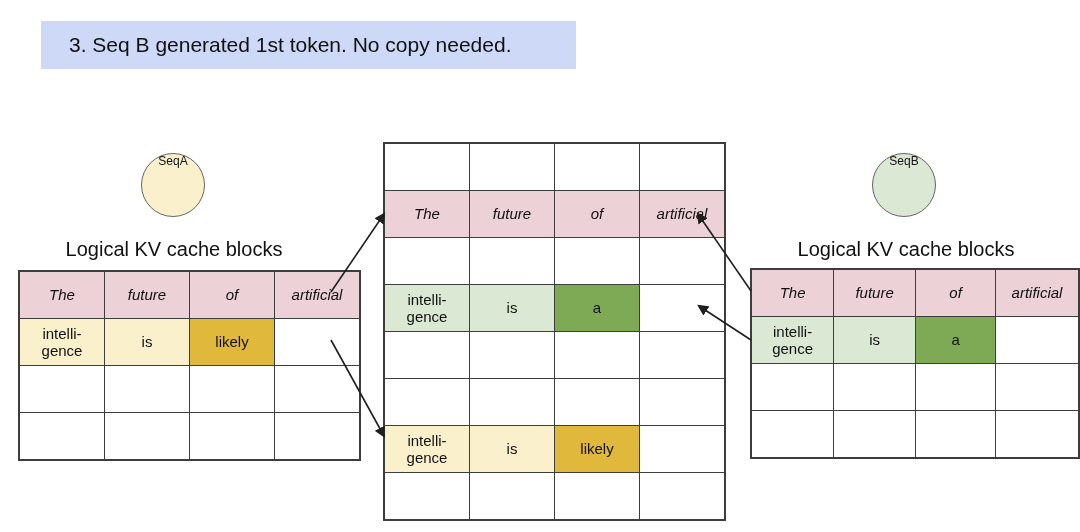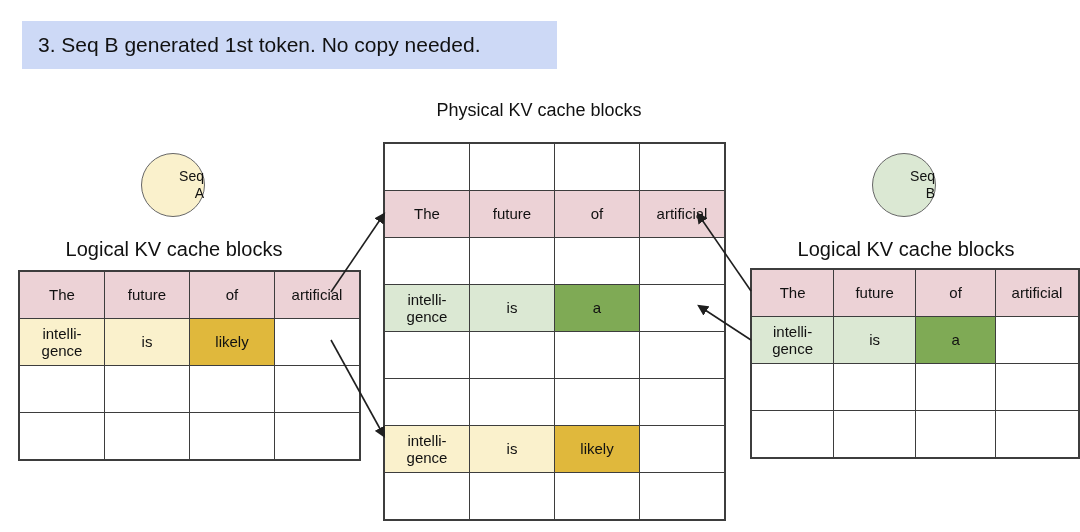--- a/index.html
+++ b/index.html
@@ -1,72 +1,71 @@
 <!DOCTYPE html>
 <html style="--banner_bg: #cdd9f6; --pink: #ecd2d6; --cream: #faf1cc; --gold: #e0b83c; --green: #dbe8d3; --dgreen: #7faa55; --border: #3d3d3d; --arrow: #1f1f1f;"><head>
 <meta charset="utf-8">
 <style>
   html,body{margin:0;padding:0;background:#fff;}
   #canvas{
     position:relative;width:1080px;height:532px;background:#fff;overflow:hidden;
     font-family:"Liberation Sans","DejaVu Sans",sans-serif;color:#111;
   }
   .banner{
-    position:absolute;left:22px;top:21px;width:535px;height:48px;
+    position:absolute;left:41px;top:21px;width:535px;height:48px;
     background:var(--banner_bg);display:flex;align-items:center;
-    font-size:21px;padding-left:16px;box-sizing:border-box;white-space:nowrap;
+    font-size:21px;padding-left:28px;box-sizing:border-box;white-space:nowrap;
   }
   .diagram-title{
     position:absolute;left:383px;top:100px;width:312px;text-align:center;
     font-size:18px;
   }
   .logical-label{
     position:absolute;width:312px;text-align:center;font-size:20px;top:238px;
   }
   #label-a{left:18px;}
   #label-b{left:750px;}
   .badge{
     position:absolute;width:64px;height:64px;border-radius:50%;
-    border:1.5px solid #666;display:flex;flex-direction:column;
-    align-items:flex-end;justify-content:center;font-size:14px;line-height:1.2;
+    border:1.5px solid #666;display:flex;flex-direction:row;
+    align-items:flex-start;justify-content:center;font-size:12px;line-height:1.2;
     box-sizing:border-box;top:153px;
   }
   #badge-a{left:141px;background:var(--cream);}
   #badge-b{left:872px;background:var(--green);}
   table.kv{
     position:absolute;border-collapse:collapse;table-layout:fixed;
     border:2px solid var(--border);
   }
   table.kv td{
     width:78px;height:46px;border:1.5px solid var(--border);
     text-align:center;vertical-align:middle;font-size:15px;line-height:1.15;
     padding:0 3px;overflow:hidden;
   }
   #physical-table{left:383px;top:142px;}
   #seq-a-table{left:18px;top:270px;}
   #seq-b-table{left:750px;top:268px;}
-  td[data-bg="pink"]{background:var(--pink);}
+  td[data-bg="pink"]{background:var(--pink);font-style:italic;}
   td[data-bg="cream"]{background:var(--cream);}
   td[data-bg="gold"]{background:var(--gold);}
   td[data-bg="green"]{background:var(--green);}
   td[data-bg="dgreen"]{background:var(--dgreen);}
   #arrows{position:absolute;left:0;top:0;pointer-events:none;}
   #arrows line{stroke:var(--arrow);stroke-width:1.6;}
   #arrows .ah{fill:var(--arrow);}
 </style>
 </head>
 <body>
 
 <div id="canvas">
 
   <div class="banner">
     <span>3. Seq B generated 1st token. No copy needed.</span>
   </div>
 
-  <div class="diagram-title">Physical KV cache blocks</div>
 
   <div class="badge" id="badge-a">
     <span>Seq</span>
     <span>A</span>
   </div>
   <div class="badge" id="badge-b">
     <span>Seq</span>
     <span>B</span>
   </div>
 

